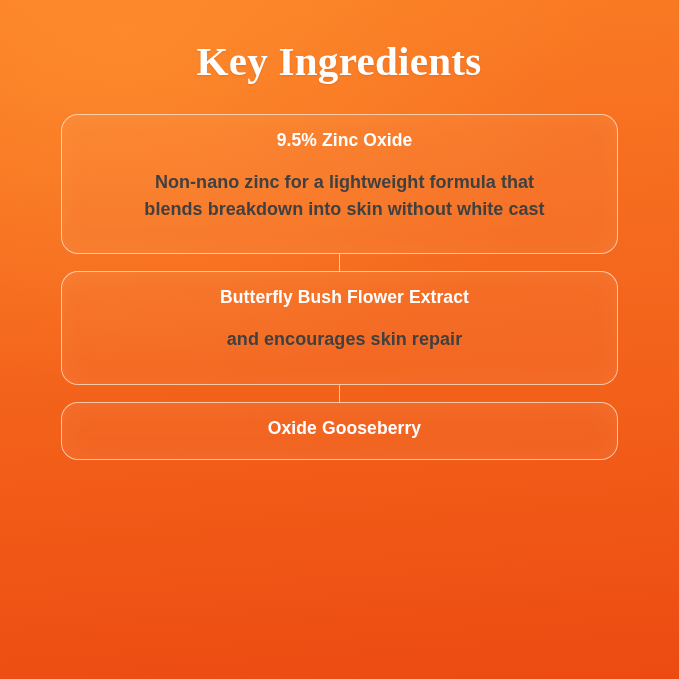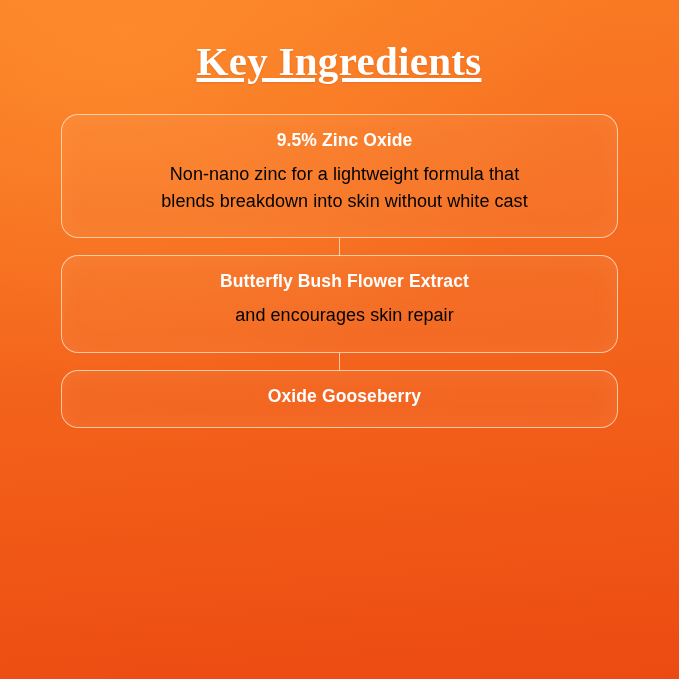--- a/index.html
+++ b/index.html
@@ -39,21 +39,20 @@
     left: 0;
     width: 678px;
     text-align: center;
     font-family: "Liberation Serif", "DejaVu Serif", serif;
     font-weight: 700;
     font-size: 41px;
     line-height: 52px;
     letter-spacing: 0.3px;
     color: #FFFFFF;
     text-shadow: 0 1px 2px rgba(150,45,10,0.18);
-    text-decoration: underline;
   }
 
   
   .stack {
     position: absolute;
     left: 61px;
     top: 114px;
     width: 557px;
   }
   .card {
@@ -84,25 +83,25 @@
   .card-title {
     font-size: 17.5px;
     font-weight: 700;
     line-height: 26px;
     color: #FFFFFF;
     letter-spacing: 0.1px;
     margin: 0 0 3px 0;
   }
   .card-body {
     font-size: 18px;
-    font-weight: 400;
+    font-weight: 700;
     line-height: 26.5px;
-    color: #000000;
+    color: #404040;
     letter-spacing: 0.05px;
-    margin: 8px;
+    margin: 16px;
   }
   .card-body .ln { display: block; }
 </style>
 </head>
 <body>
 
 <div id="poster">
   <div id="content">
 
     <div class="title">Key Ingredients</div>

